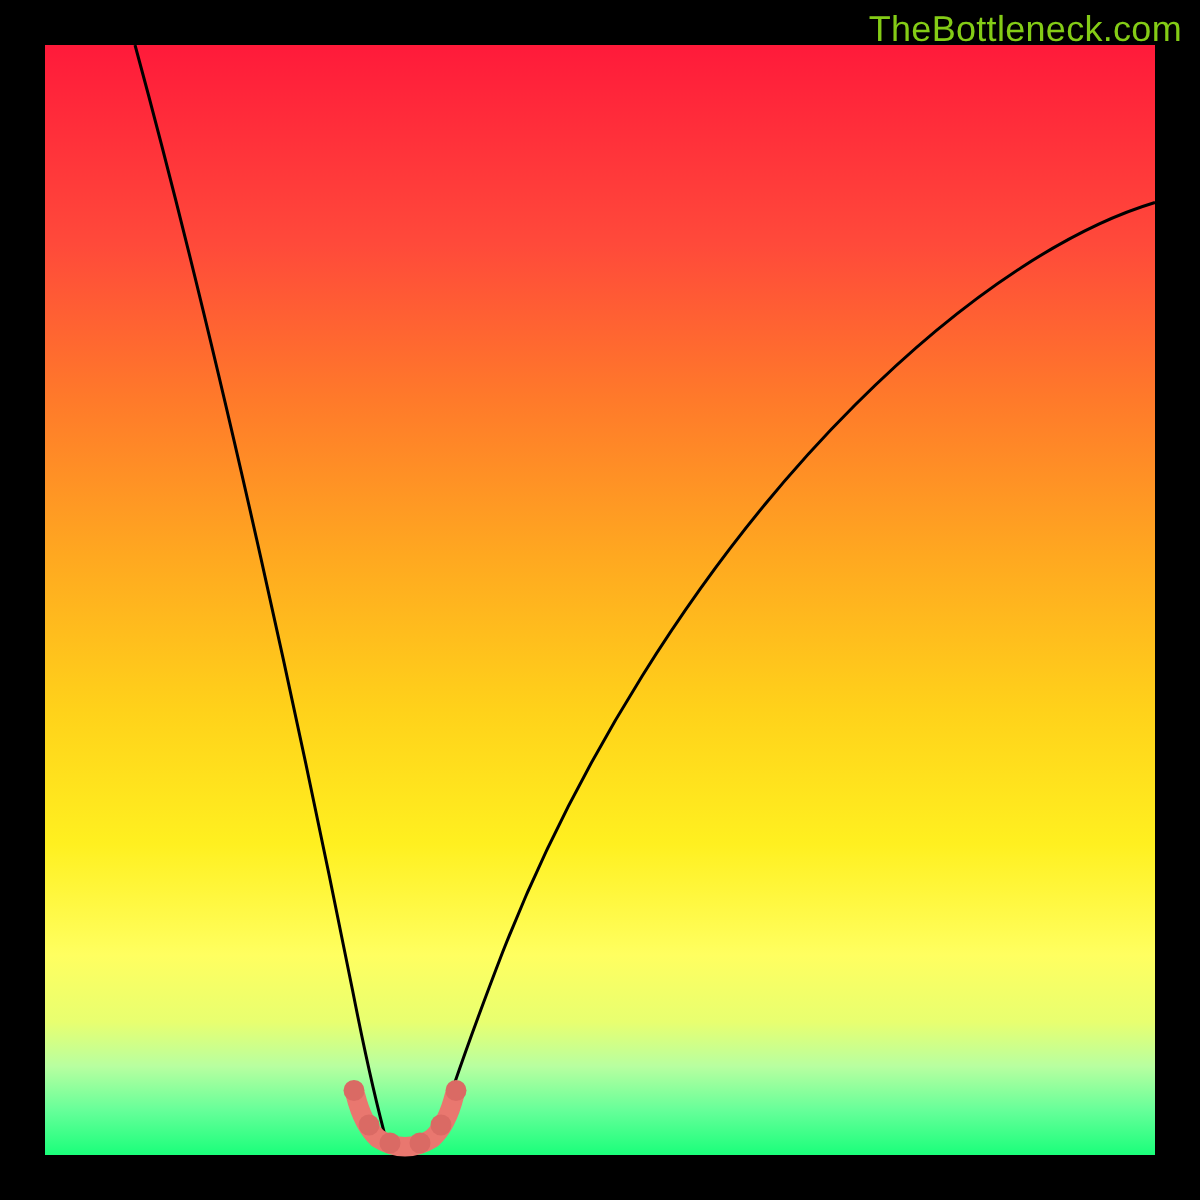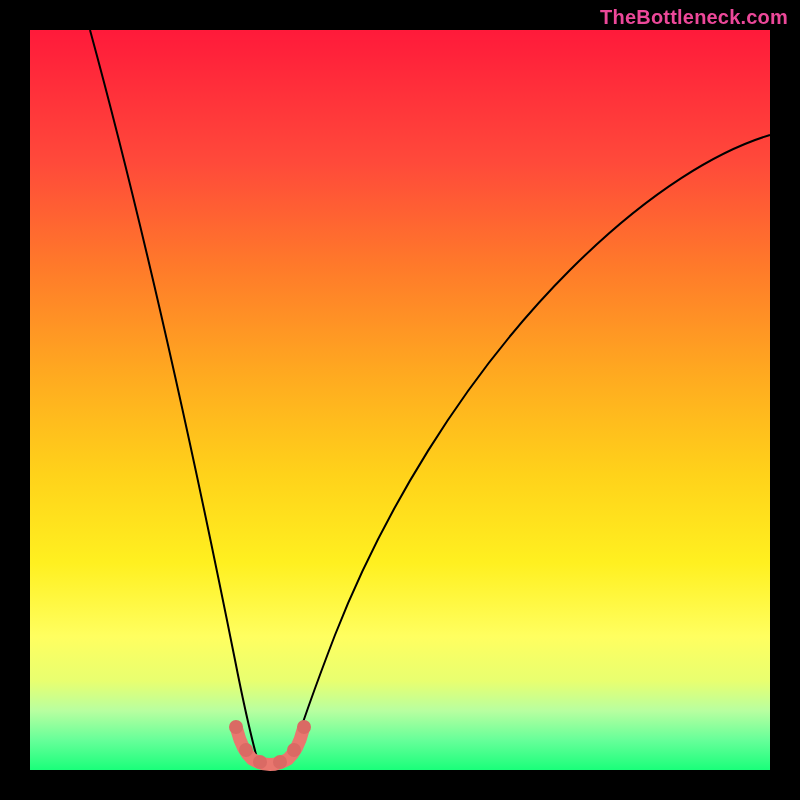--- a/index.html
+++ b/index.html
@@ -29,24 +29,24 @@
       #e8ff70 88%,
       #b8ffa0 92%,
       #66ff99 96%,
       #1aff7a 100%
     );
   }
   .watermark {
     position: absolute;
     top: 6px;
     right: 12px;
-    color: #ec4899;
-    font-size: 20px;
+    color: #84cc16;
+    font-size: 24px;
     letter-spacing: 0.2px;
-    font-weight: 700;
+    font-weight: 400;
   }
   svg.plot {
     position: absolute;
     left: 30px;
     top: 30px;
     width: 740px;
     height: 740px;
     overflow: visible;
   }
   .curve {

